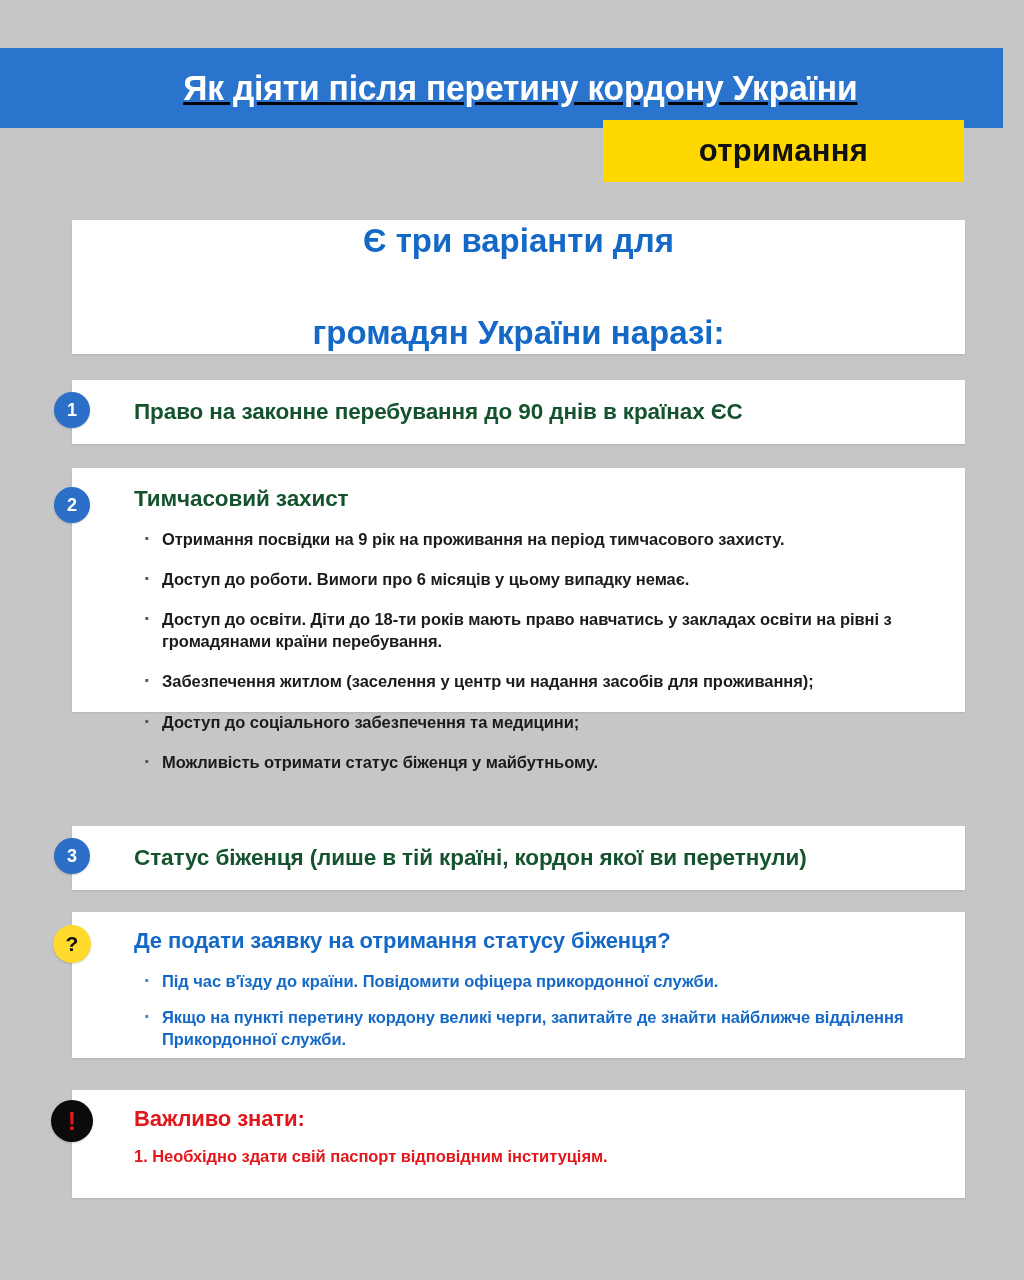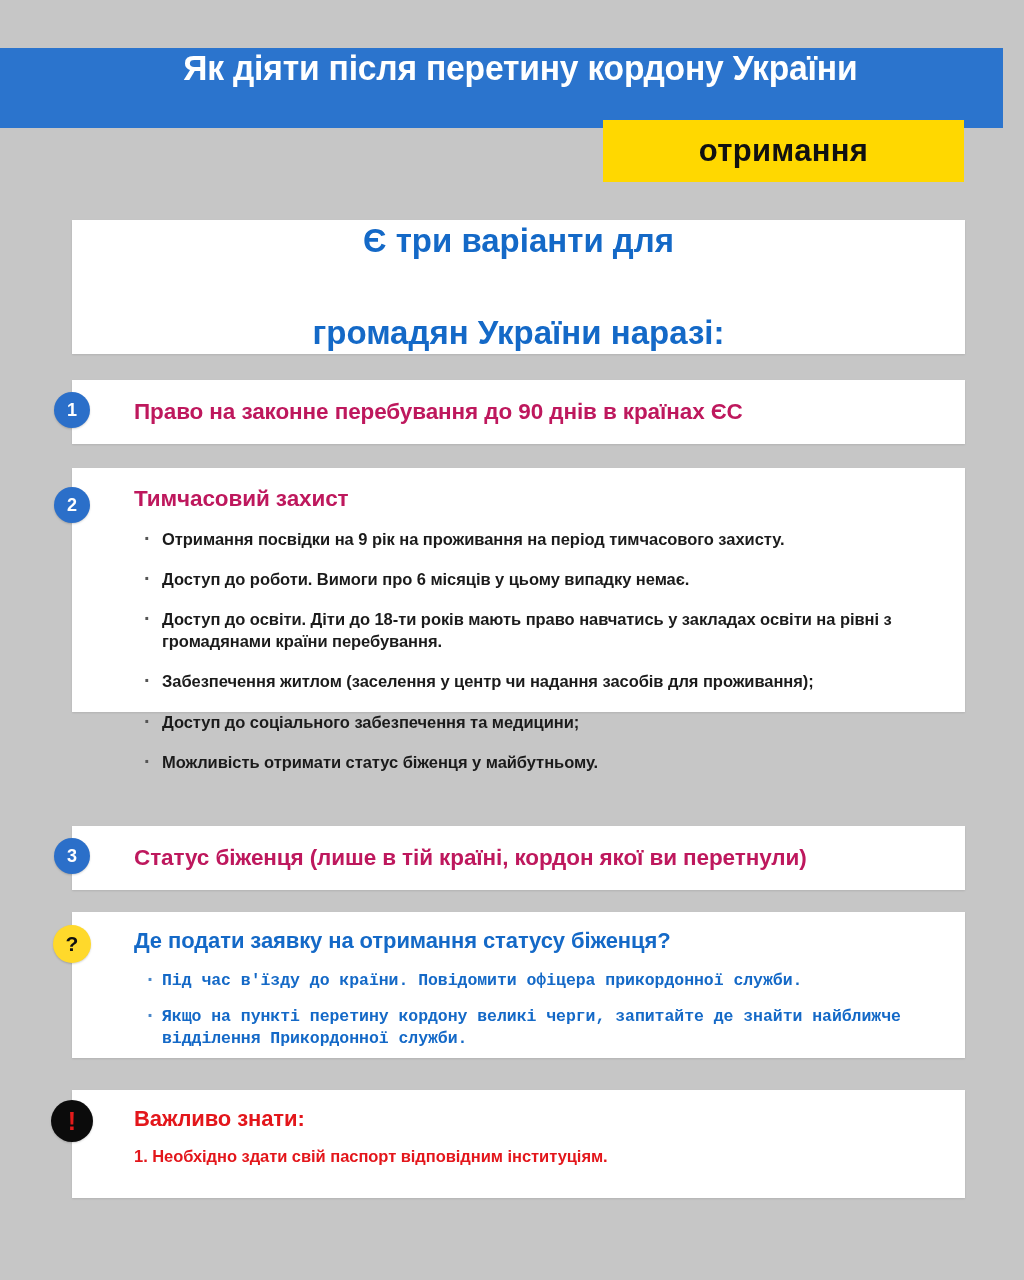--- a/index.html
+++ b/index.html
@@ -18,21 +18,23 @@
 
   
   .header-bar {
     position: absolute;
     left: 0;
     top: 48px;
     width: 1003px;
     height: 80px;
     background: #2b74cd;
     display: flex;
+    align-items: center;
     justify-content: center;
+    text-decoration: underline;
   }
   .header-title {
     color: #ffffff;
     font-size: 35px;
     font-weight: bold;
     letter-spacing: -0.2px;
     white-space: nowrap;
     transform: scaleX(0.96);
     padding-left: 40px;
   }
@@ -110,21 +112,21 @@
   .badge-ex {
     width: 42px;
     height: 42px;
     background: #0b0b0b;
     color: #e31b1b;
     font-size: 25px;
   }
 
   
   .step-title {
-    color: #be185d;
+    color: #14532d;
     font-size: 22.5px;
     font-weight: bold;
     letter-spacing: -0.1px;
     white-space: nowrap;
   }
   .card-step1 {
     top: 380px;
     height: 64px;
     display: flex;
     align-items: center;
@@ -186,21 +188,20 @@
     padding-left: 62px;
     color: #1469c7;
     font-size: 22px;
     font-weight: bold;
     white-space: nowrap;
     letter-spacing: -0.1px;
   }
   .card-question .bullets li {
     color: #1469c7;
     margin-bottom: 14px;
-    font-family: Liberation Mono, monospace;
   }
   .card-question .bullets li::before { color: #4a87c9; }
 
   
   .card-important {
     top: 1090px;
     height: 108px;
     padding-top: 16px;
     box-sizing: border-box;
   }

